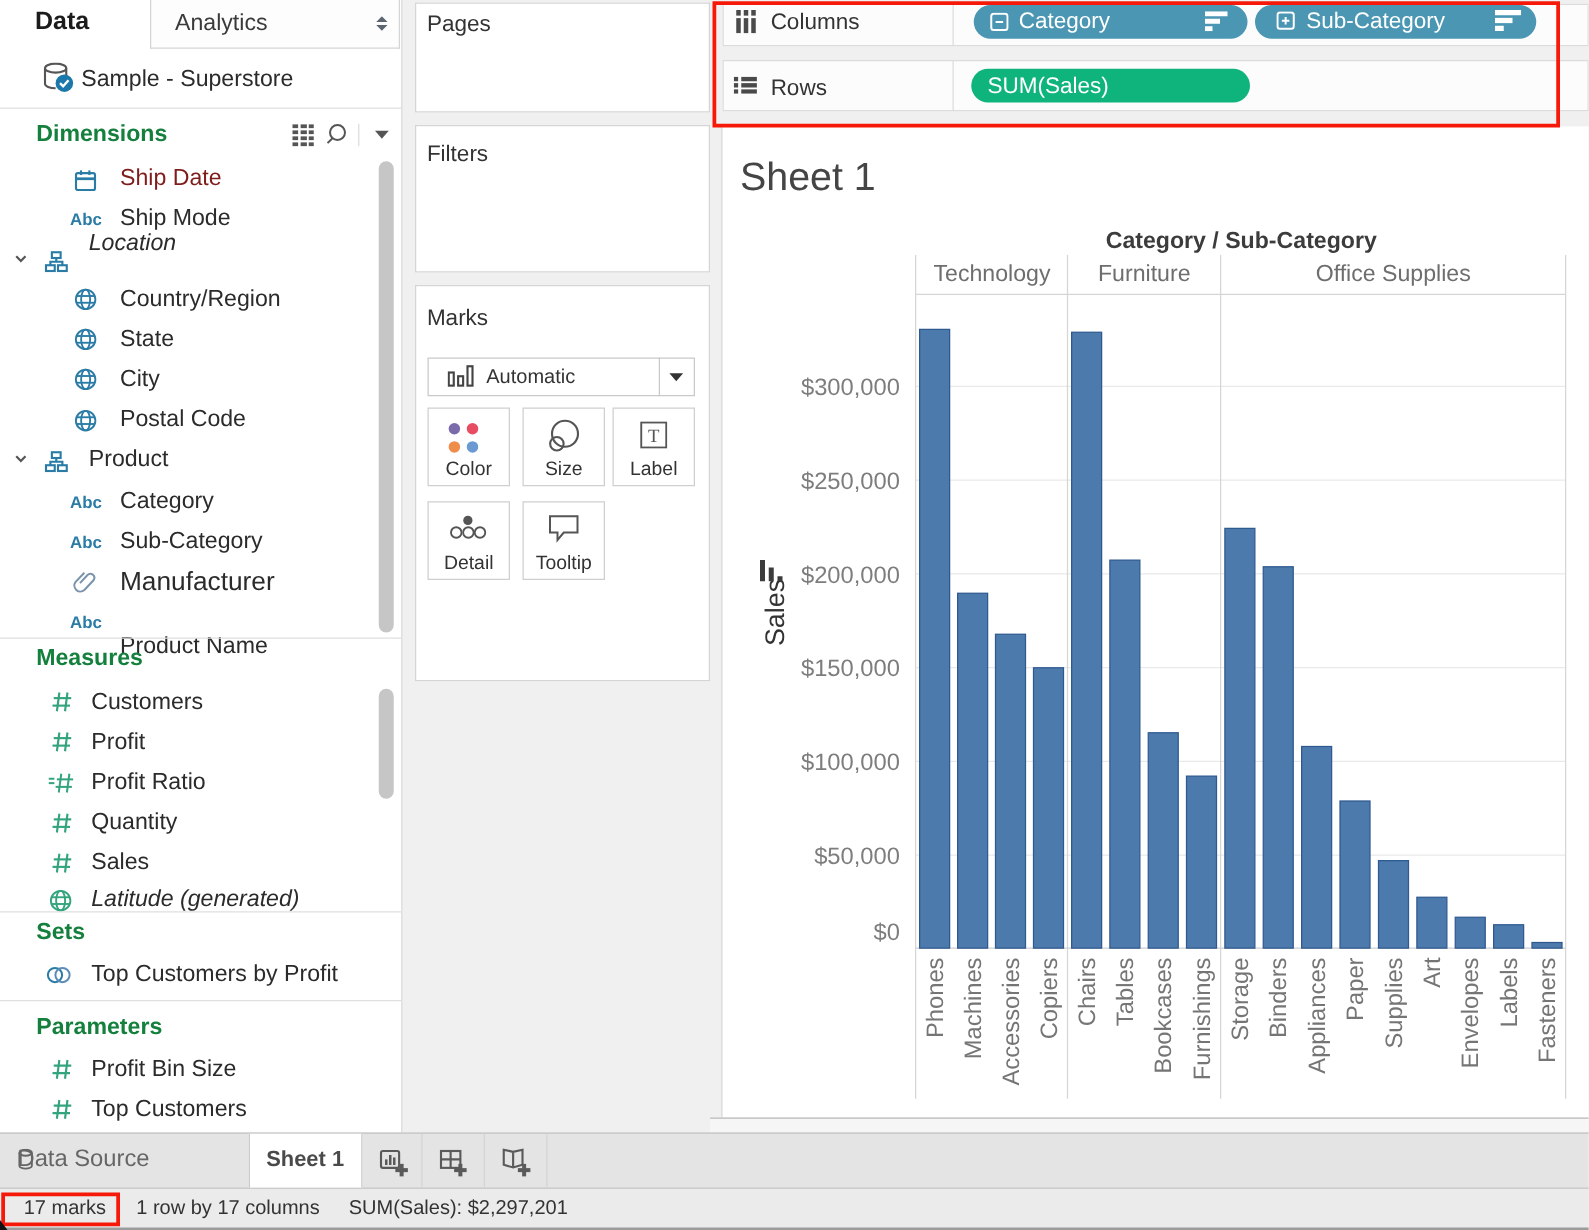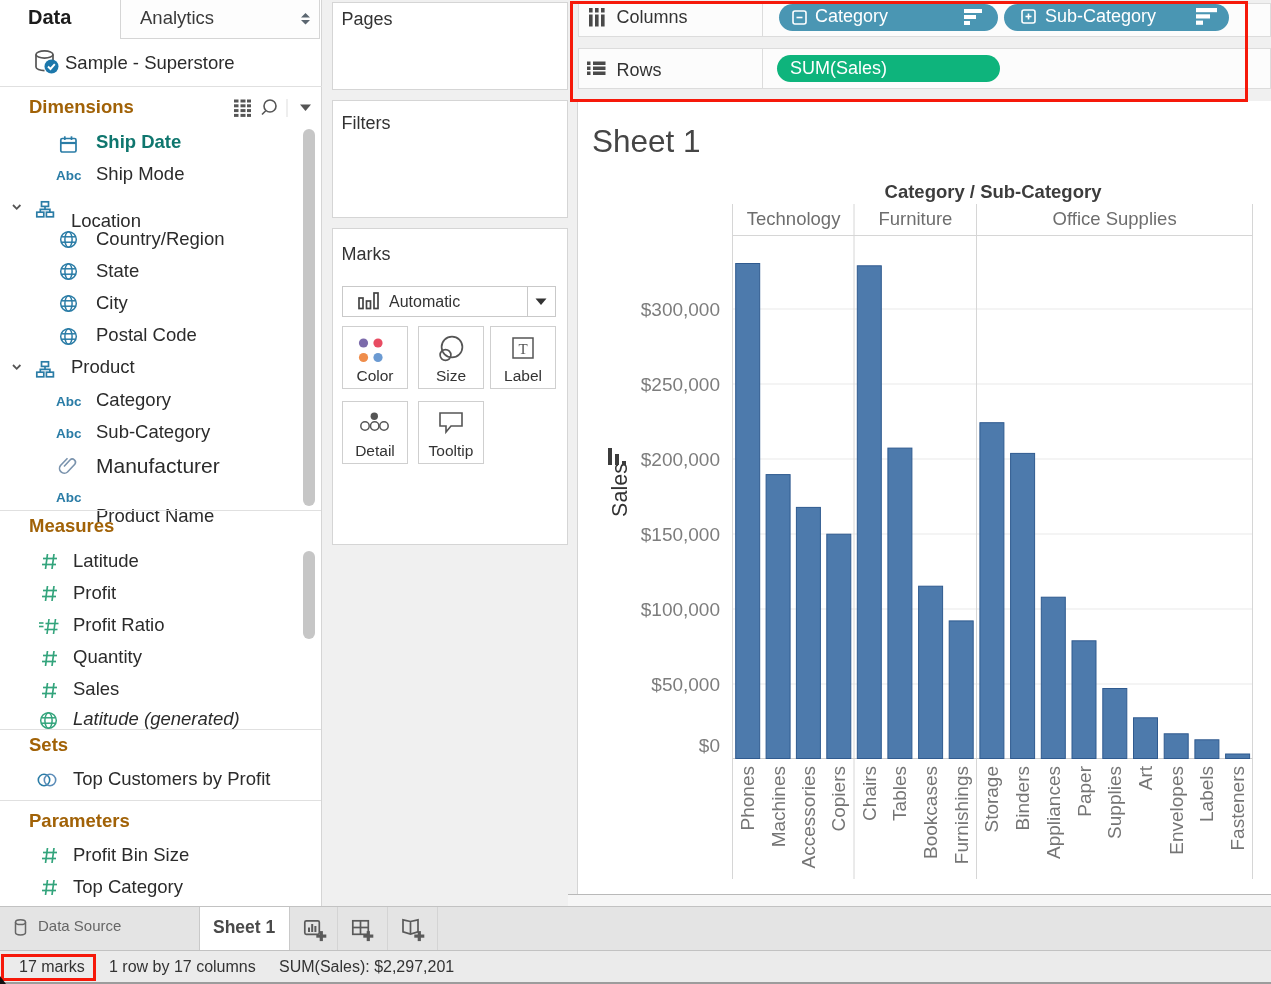--- a/index.html
+++ b/index.html
@@ -1,18 +1,18 @@
 <!DOCTYPE html>
 <html><head><meta charset="utf-8"><style>
 *{margin:0;padding:0;box-sizing:border-box}
 html,body{width:1271px;height:984px;overflow:hidden;background:#f0f0f0;font-family:"Liberation Sans",sans-serif}
 #root{position:relative;width:1271px;height:984px}
 .card{position:absolute;background:#fff;border:1px solid #d5d5d5}
 .cardlabel{position:absolute;font-size:18px;line-height:1;color:#333}
-.hdr{position:absolute;left:29px;font-size:18.5px;line-height:1;font-weight:bold;color:#a16207}
+.hdr{position:absolute;left:29px;font-size:18.5px;line-height:1;font-weight:bold;color:#15803d}
 </style></head><body>
 <div id="root">
 
 <div style="position:absolute;left:577px;top:101px;width:694px;height:793px;background:#fff;border-left:1px solid #d5d5d5"></div>
 <div style="position:absolute;left:568px;top:894px;width:703px;height:12px;background:#f6f6f6;border-top:1px solid #b9b9b9"></div>
 <div style="position:absolute;left:592px;top:125.5px;font-size:31.5px;line-height:1;color:#454545">Sheet 1</div>
 <svg style="position:absolute;left:577px;top:102px" width="694" height="792" viewBox="0 0 694 792" font-family="Liberation Sans, sans-serif">
 <line x1="155.5" y1="207" x2="675.5" y2="207" stroke="#e9e9e9" stroke-width="1"></line>
 <line x1="155.5" y1="282" x2="675.5" y2="282" stroke="#e9e9e9" stroke-width="1"></line>
 <line x1="155.5" y1="357" x2="675.5" y2="357" stroke="#e9e9e9" stroke-width="1"></line>
@@ -172,41 +172,41 @@
         <rect x="7.5" y="15.9" width="5" height="3"></rect>
         <rect x="14" y="15.9" width="4" height="3"></rect>
       </g>
 <g stroke="#555" fill="none" stroke-width="1.6">
         <circle cx="37" cy="8" r="6"></circle>
         <line x1="32.8" y1="12.8" x2="29" y2="16.5"></line>
       </g>
 <line x1="54" y1="1" x2="54" y2="19" stroke="#ddd"></line>
 <path d="M67 6.5 l5.5 6.5 l5.5 -6.5 Z" fill="#555"></path>
 </svg>
-<div style="position:absolute;left:96px;top:132.8px;font-size:18.5px;line-height:1;color:#0f766e;font-weight:bold;">Ship Date</div>
+<div style="position:absolute;left:96px;top:132.8px;font-size:18.5px;line-height:1;color:#7f1d1d;">Ship Date</div>
 <div style="position:absolute;left:96px;top:165.3px;font-size:18.5px;line-height:1;color:#2b2b2b;">Ship Mode</div>
-<div style="position:absolute;left:71px;top:212px;font-size:18.5px;line-height:1;color:#2b2b2b;">Location</div>
+<div style="position:absolute;left:71px;top:185px;font-size:18.5px;line-height:1;color:#2b2b2b;font-style:italic;">Location</div>
 <div style="position:absolute;left:96px;top:229.8px;font-size:18.5px;line-height:1;color:#2b2b2b;">Country/Region</div>
 <div style="position:absolute;left:96px;top:261.8px;font-size:18.5px;line-height:1;color:#2b2b2b;">State</div>
 <div style="position:absolute;left:96px;top:294.3px;font-size:18.5px;line-height:1;color:#2b2b2b;">City</div>
 <div style="position:absolute;left:96px;top:326.3px;font-size:18.5px;line-height:1;color:#2b2b2b;">Postal Code</div>
 <div style="position:absolute;left:71px;top:358.3px;font-size:18.5px;line-height:1;color:#2b2b2b;">Product</div>
 <div style="position:absolute;left:96px;top:390.8px;font-size:18.5px;line-height:1;color:#2b2b2b;">Category</div>
 <div style="position:absolute;left:96px;top:422.8px;font-size:18.5px;line-height:1;color:#2b2b2b;">Sub-Category</div>
 <div style="position:absolute;left:96px;top:454.8px;font-size:21px;line-height:1;color:#2b2b2b;">Manufacturer</div>
 <div style="position:absolute;left:96px;top:486.8px;font-size:18.5px;line-height:1;color:#2b2b2b;margin-top:20px;">Product Name</div>
-<div style="position:absolute;left:73px;top:551.8px;font-size:18.5px;line-height:1;color:#2b2b2b;">Latitude</div>
+<div style="position:absolute;left:73px;top:551.8px;font-size:18.5px;line-height:1;color:#2b2b2b;">Customers</div>
 <div style="position:absolute;left:73px;top:583.8px;font-size:18.5px;line-height:1;color:#2b2b2b;">Profit</div>
 <div style="position:absolute;left:73px;top:616.3px;font-size:18.5px;line-height:1;color:#2b2b2b;">Profit Ratio</div>
 <div style="position:absolute;left:73px;top:648.3px;font-size:18.5px;line-height:1;color:#2b2b2b;">Quantity</div>
 <div style="position:absolute;left:73px;top:680.3px;font-size:18.5px;line-height:1;color:#2b2b2b;">Sales</div>
 <div style="position:absolute;left:73px;top:710.3px;font-size:18.5px;line-height:1;color:#2b2b2b;font-style:italic;">Latitude (generated)</div>
 <div style="position:absolute;left:73px;top:769.8px;font-size:18.5px;line-height:1;color:#2b2b2b;">Top Customers by Profit</div>
 <div style="position:absolute;left:73px;top:845.8px;font-size:18.5px;line-height:1;color:#2b2b2b;">Profit Bin Size</div>
-<div style="position:absolute;left:73px;top:877.8px;font-size:18.5px;line-height:1;color:#2b2b2b;">Top Category</div>
+<div style="position:absolute;left:73px;top:877.8px;font-size:18.5px;line-height:1;color:#2b2b2b;">Top Customers</div>
 <svg style="position:absolute;left:0;top:0;pointer-events:none" width="322" height="906" viewBox="0 0 322 906" font-family="Liberation Sans, sans-serif">
       <g transform="translate(60,136)" stroke="#2a7ca6" fill="none" stroke-width="1.7">
         <rect x="0.8" y="2.5" width="15.2" height="13.5" rx="1.5"></rect>
         <line x1="4.8" y1="0.3" x2="4.8" y2="4"></line>
         <line x1="11.5" y1="0.3" x2="11.5" y2="4"></line>
         <line x1="0.8" y1="7" x2="16" y2="7" stroke-width="2.2"></line>
       </g>
       <text x="56" y="180" font-size="13.5" font-weight="bold" fill="#2a7ca6">Abc</text>
       <path d="M13 205 l3.7 3.8 l3.7 -3.8" stroke="#555" stroke-width="1.8" fill="none"></path>
       <g transform="translate(36,201)" stroke="#2a7ca6" fill="none" stroke-width="1.7">
@@ -377,21 +377,21 @@
 
 <div style="position:absolute;left:0;top:906px;width:1271px;height:44px;background:#e4e4e4;border-top:1px solid #c2c2c2"></div>
 <div style="position:absolute;left:0;top:950px;width:1271px;height:33px;background:#ebebeb;border-top:1px solid #c2c2c2"></div>
 <div style="position:absolute;left:0;top:982px;width:1271px;height:2px;background:#9c9c9c"></div>
 <svg style="position:absolute;left:14px;top:919px" width="13" height="17" viewBox="0 0 13 17">
       <g stroke="#666" fill="none" stroke-width="1.5">
         <ellipse cx="6.5" cy="3.2" rx="5" ry="2.4"></ellipse>
         <path d="M1.5 3.2 v10.3 c0 1.3 2.2 2.4 5 2.4 s5 -1.1 5 -2.4 V3.2"></path>
       </g>
     </svg>
-<div style="position:absolute;left:38px;top:918px;font-size:15px;line-height:1;color:#666">Data Source</div>
+<div style="position:absolute;left:14px;top:918px;font-size:19px;line-height:1;color:#666">Data Source</div>
 <div style="position:absolute;left:199px;top:907px;width:91px;height:43px;background:#fff;border-left:1px solid #c9c9c9;border-right:1px solid #c9c9c9"></div>
 <div style="position:absolute;left:213px;top:918.5px;font-size:17.5px;line-height:1;font-weight:bold;color:#4a4a4a">Sheet 1</div>
 <div style="position:absolute;left:337px;top:907px;width:1px;height:43px;background:#d4d4d4"></div>
 <div style="position:absolute;left:387px;top:907px;width:1px;height:43px;background:#d4d4d4"></div>
 <div style="position:absolute;left:437px;top:907px;width:1px;height:43px;background:#d4d4d4"></div>
 <svg style="position:absolute;left:303px;top:919px" width="25" height="24" viewBox="0 0 25 24">
       <rect x="1.8" y="1.8" width="14.5" height="13.5" rx="1.5" fill="none" stroke="#5a5a5a" stroke-width="1.7"></rect>
       <g fill="#5a5a5a">
         <rect x="5" y="8.5" width="2" height="4.5"></rect>
         <rect x="8.2" y="5" width="2" height="8"></rect>

